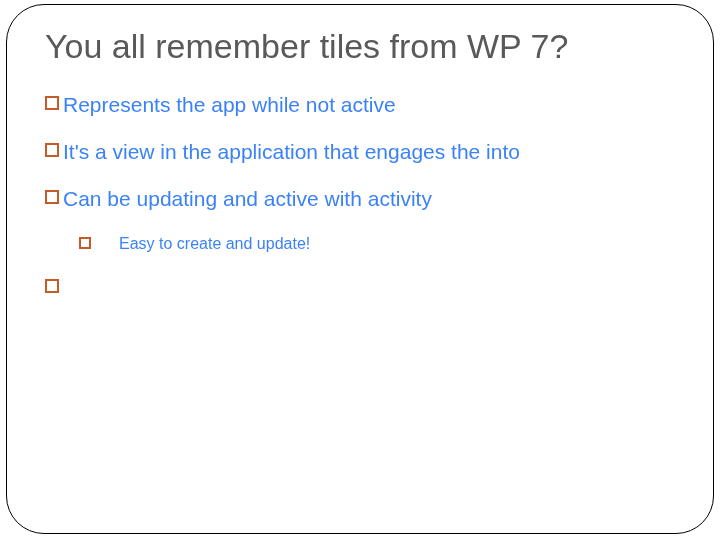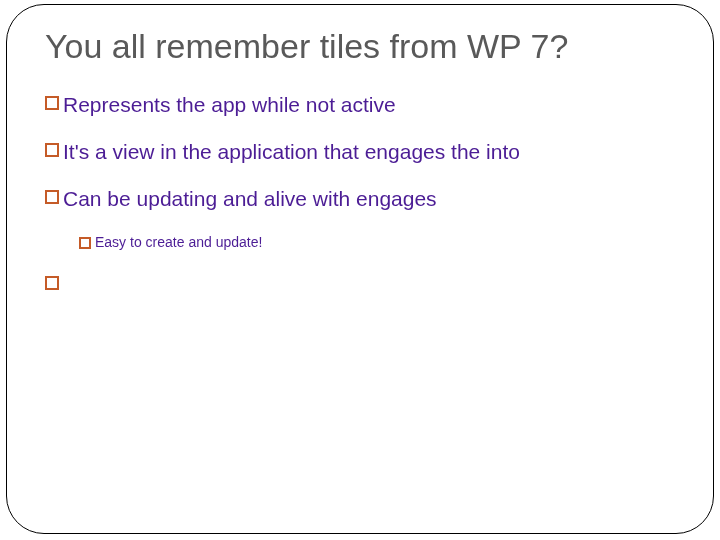--- a/index.html
+++ b/index.html
@@ -46,46 +46,47 @@
       margin-top: 4px;
     }
     .bullet.sub .marker {
       width: 12px;
       height: 12px;
       border-width: 2px;
       margin-top: 3px;
     }
     .text {
       font-size: 21px;
-      color: #4c1d95;
+      color: #3b82f6;
       line-height: 1.2;
     }
     .bullet.sub .text {
-      font-size: 14px;
+      font-size: 16px;
+      margin-left: 24px;
     }
   </style>
 </head>
 <body>
 
 <div class="slide">
   <h1 class="title">You all remember tiles from WP 7?</h1>
 
   <div class="bullet">
     <span class="marker"></span>
     <span class="text">Represents the app while not active</span>
   </div>
 
   <div class="bullet">
     <span class="marker"></span>
     <span class="text">It's a view in the application that engages the into</span>
   </div>
 
   <div class="bullet">
     <span class="marker"></span>
-    <span class="text">Can be updating and alive with engages</span>
+    <span class="text">Can be updating and active with activity</span>
   </div>
 
   <div class="bullet sub">
     <span class="marker"></span>
     <span class="text">Easy to create and update!</span>
   </div>
 
   <div class="bullet">
     <span class="marker"></span>
   </div>

